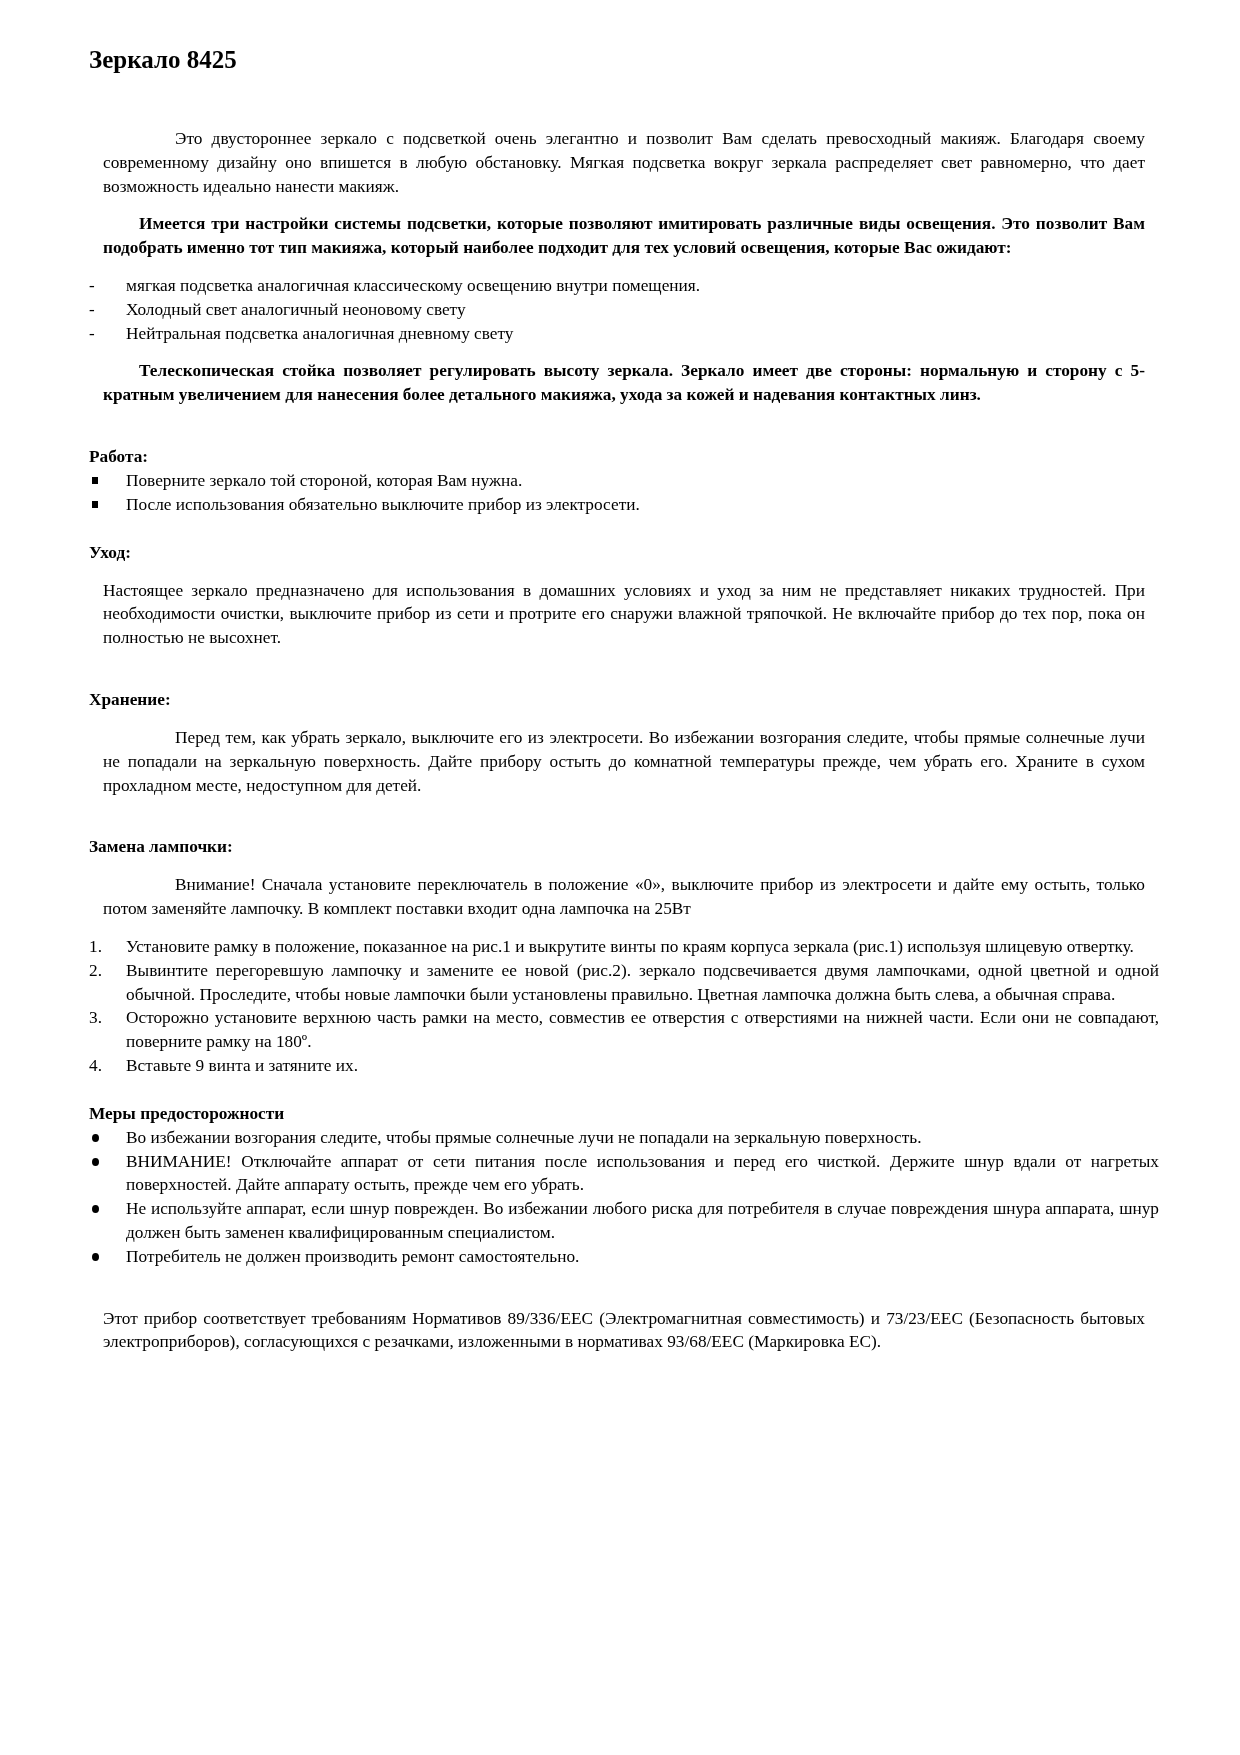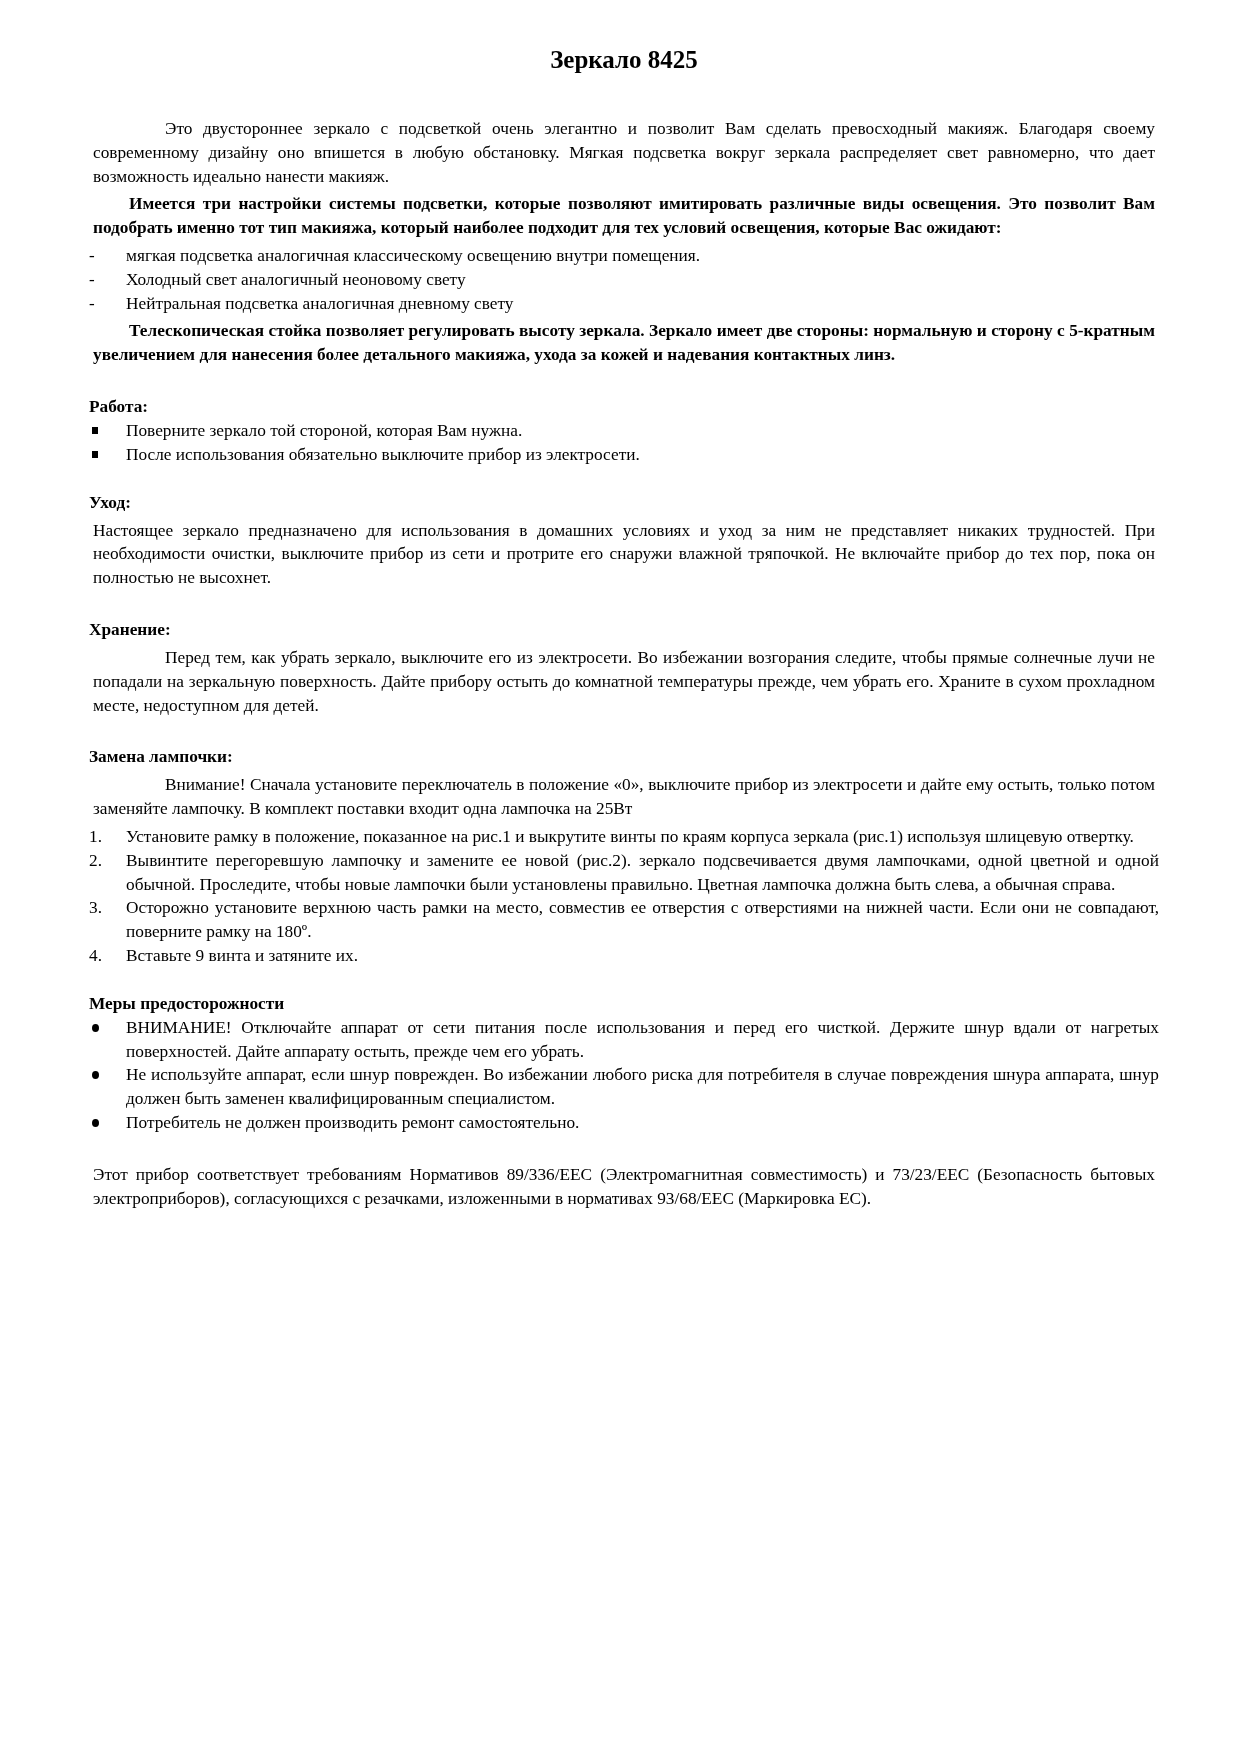--- a/index.html
+++ b/index.html
@@ -13,28 +13,28 @@
     line-height: 23.8px;
   }
   .page {
     position: absolute;
     left: 89px;
     top: 44px;
     width: 1070px;
   }
   h1 {
     margin: 0;
-    text-align: center;
+    text-align: left;
     font-size: 25px;
     font-weight: bold;
     line-height: 32px;
     height: 32px;
   }
   .spacer-title { height: 37px; }
-  p { margin: 4px; text-align: justify; }
+  p { margin: 14px; text-align: justify; }
   .indent1 { text-indent: 72px; }
   .indent2 { text-indent: 36px; font-weight: bold; }
   .h { font-weight: bold; margin: 0; line-height: 24px; }
   .gap { height: 24px; }
   ul.list, ol.list { list-style: none; margin: 0; padding: 0; }
   .list li {
     position: relative;
     padding-left: 37px;
     text-align: justify;
   }
@@ -141,20 +141,24 @@
     </ol>
   </section>
 
   <div class="gap"></div>
 
   <section>
     <p class="h">Меры предосторожности</p>
     <ul class="list">
       <li>
         <span class="dot"></span>
+        <span>Во избежании возгорания следите, чтобы прямые солнечные лучи не попадали на зеркальную поверхность.</span>
+      </li>
+      <li>
+        <span class="dot"></span>
         <span>ВНИМАНИЕ! Отключайте аппарат от сети питания после использования и перед его чисткой. Держите шнур вдали от нагретых поверхностей. Дайте аппарату остыть, прежде чем его убрать.</span>
       </li>
       <li>
         <span class="dot"></span>
         <span>Не используйте аппарат, если шнур поврежден. Во избежании любого риска для потребителя в случае повреждения шнура аппарата, шнур должен быть заменен квалифицированным специалистом.</span>
       </li>
       <li>
         <span class="dot"></span>
         <span>Потребитель не должен производить ремонт самостоятельно.</span>
       </li>

